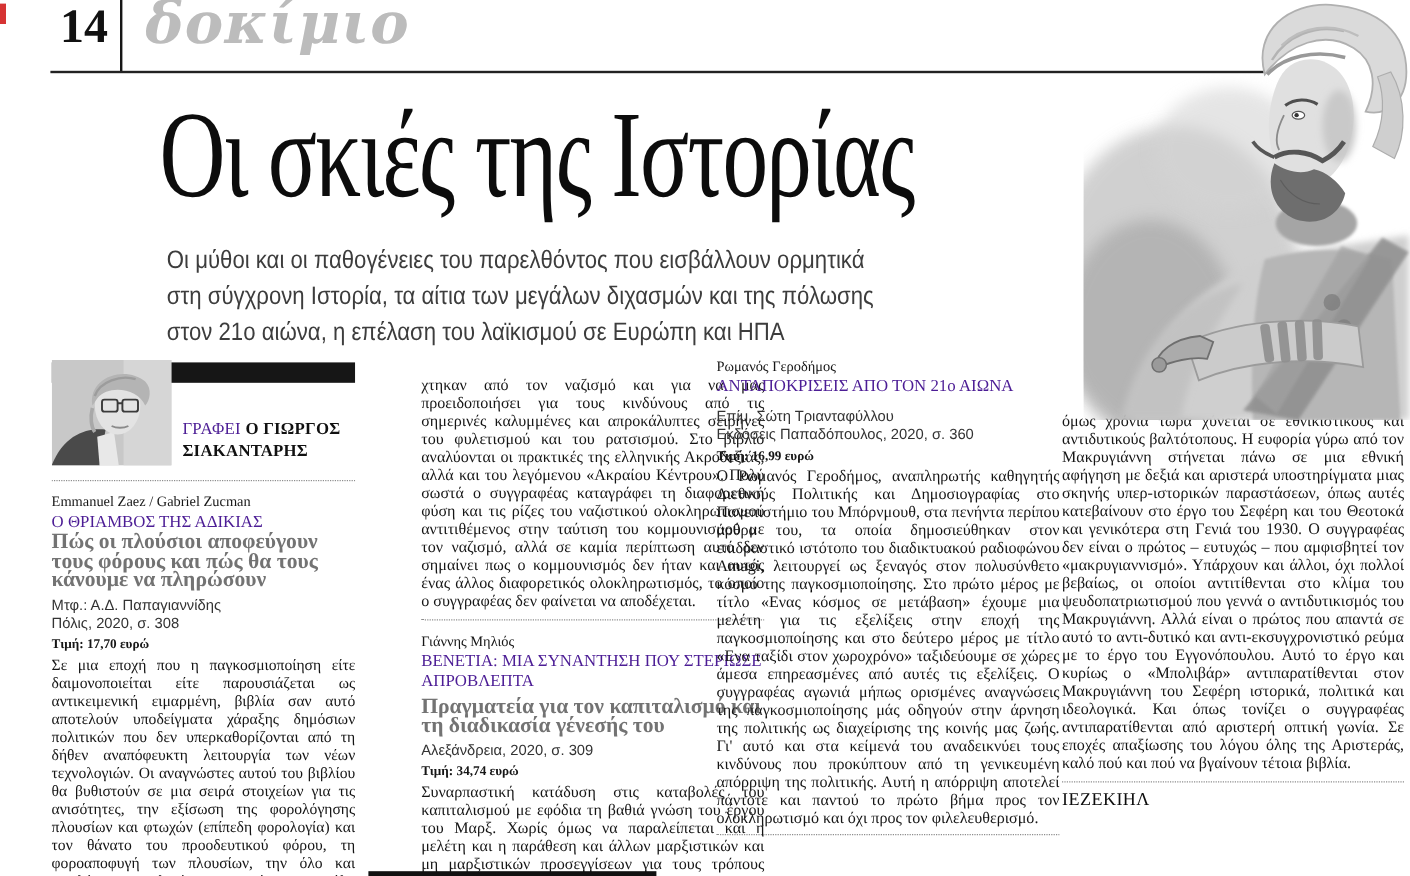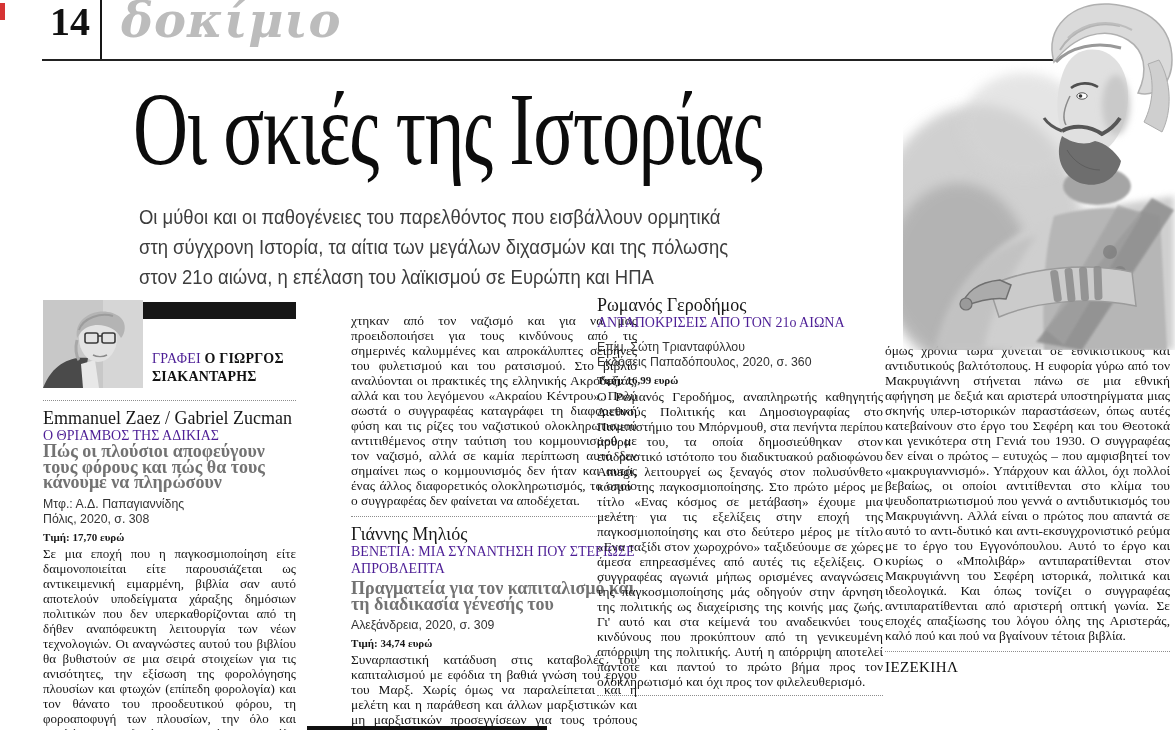--- a/index.html
+++ b/index.html
@@ -31,21 +31,21 @@
   #col1 .body-text{font-size:13px;}
   .dotted{border-top:1px dotted #8d8d8d;height:0;margin:8px 0 0;}
   
   .media{position:relative;height:92px;}
   .media .bar{position:absolute;left:0;top:2px;width:100%;height:17px;background:#161616;}
   .media svg{position:absolute;left:0;top:0;width:100px;height:88px;}
   .byline{position:absolute;left:109px;top:50px;font-size:14px;line-height:18px;
           font-weight:bold;letter-spacing:.2px;color:#111;}
   .byline .prefix{color:#4c1d95;font-weight:normal;}
   
-  .authors{font-size:18px;margin-top:9px;line-height:17px;}
+  .authors{font-size:12px;margin-top:9px;line-height:17px;}
   .btitle{font-size:14px;font-weight:normal;line-height:17px;color:#4c1d95;}
   .bsub{font-size:18px;font-weight:bold;line-height:15.5px;color:#737373;}
   .bmeta{font-family:"Liberation Sans",sans-serif;font-size:12.3px;line-height:15px;
          margin-top:6px;color:#333;}
   .bprice{font-size:11px;font-weight:bold;margin:4px 0 3px;}
   #col3 .body-text{max-height:316px;overflow:hidden;}
   .next-heading{font-size:15px;font-weight:normal;margin-top:7px;letter-spacing:.4px;color:#0d0d0d;}
   .bottom-rule{position:absolute;left:307px;top:726px;width:240px;height:4px;background:#111;}
 </style>
 </head>

